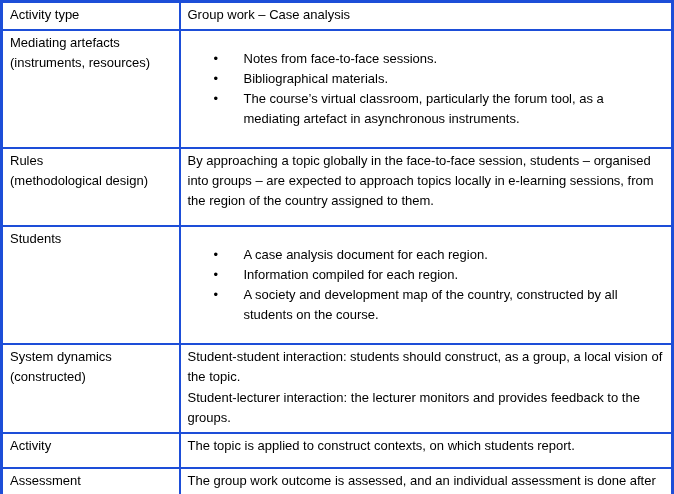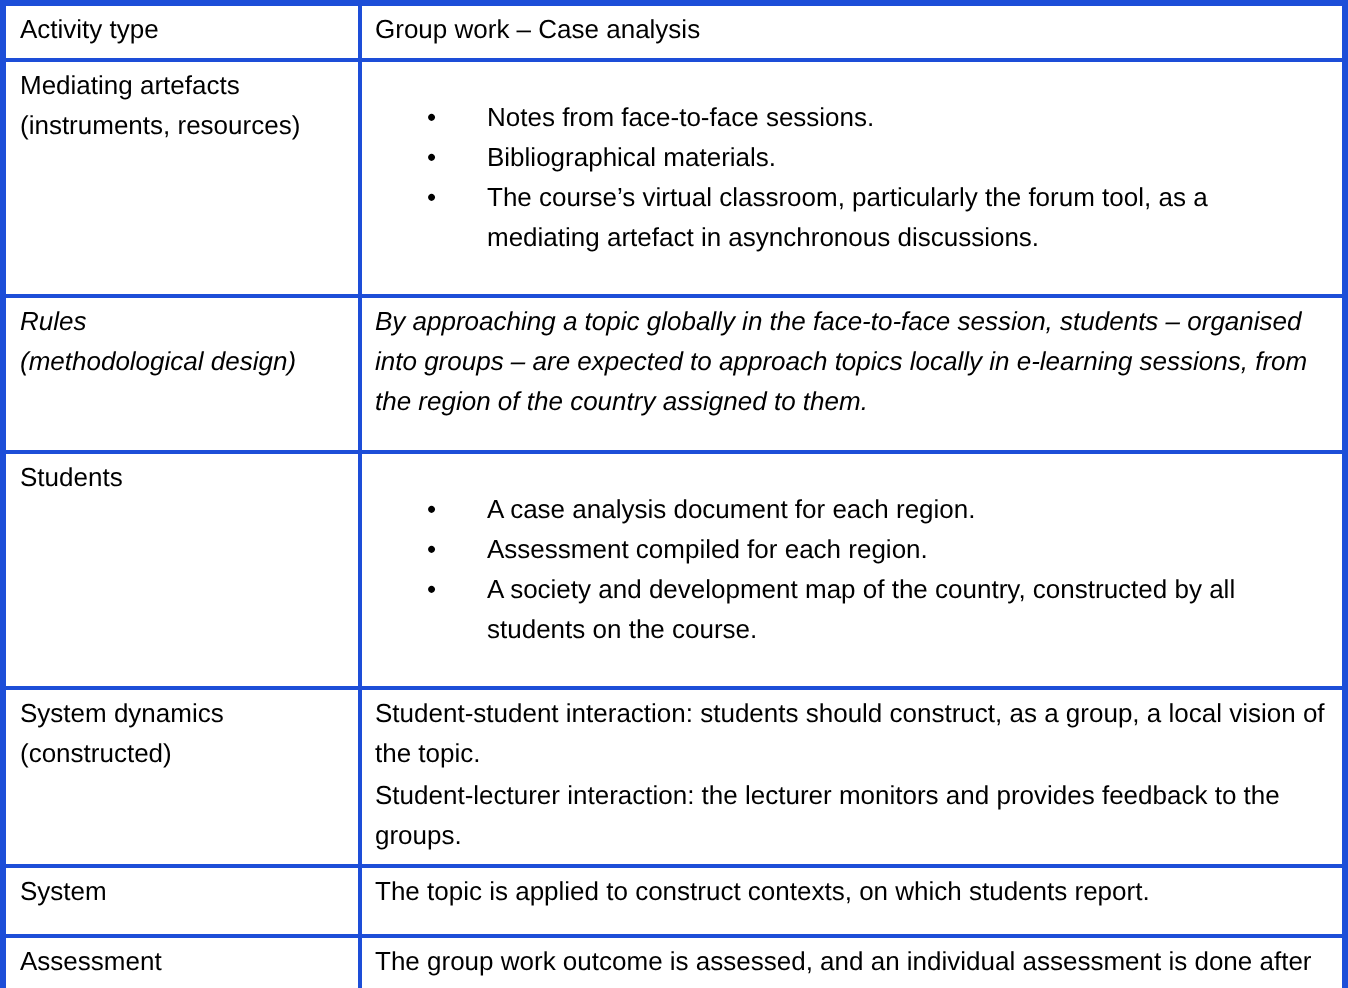--- a/index.html
+++ b/index.html
@@ -30,21 +30,21 @@
   
   .activity-table tr td:first-child { border-left-width: 3px; }
   .activity-table tr td:last-child  { border-right-width: 3px; }
   .activity-table tr:first-child td { border-top-width: 3px; }
   .activity-table tr:last-child td  { border-bottom-width: 4px; }
 
   .r1 td { height: 22px; }
   .r2 td { height: 24px; }
   .r3 td { height: 24px; }
   .r4 td { height: 88px; }
-  .r5 td { height: 72px; font-style: italic; }
+  .r5 td { height: 72px; }
   .r6 td { height: 83px; }
   .r7 td { height: 83px; }
   .r8 td { height: 29px; }
   .r9 td { height: 44px; }
 
   .lab div { white-space: nowrap; }
 
   ul.bullets {
     list-style: none;
     margin: 16px;
@@ -85,21 +85,21 @@
 
     <tr class="r4">
       <td class="lab">
         <div>Mediating artefacts</div>
         <div>(instruments, resources)</div>
       </td>
       <td class="val">
         <ul class="bullets">
           <li>Notes from face-to-face sessions.</li>
           <li>Bibliographical materials.</li>
-          <li>The course’s virtual classroom, particularly the forum tool, as a mediating artefact in asynchronous discussions.</li>
+          <li>The course’s virtual classroom, particularly the forum tool, as a mediating artefact in asynchronous instruments.</li>
         </ul>
       </td>
     </tr>
 
     <tr class="r5">
       <td class="lab">
         <div>Rules</div>
         <div>(methodological design)</div>
       </td>
       <td class="val">
@@ -107,40 +107,40 @@
       </td>
     </tr>
 
     <tr class="r6">
       <td class="lab">
         <div>Students</div>
       </td>
       <td class="val">
         <ul class="bullets">
           <li>A case analysis document for each region.</li>
-          <li>Assessment compiled for each region.</li>
+          <li>Information compiled for each region.</li>
           <li>A society and development map of the country, constructed by all students on the course.</li>
         </ul>
       </td>
     </tr>
 
     <tr class="r7">
       <td class="lab">
         <div>System dynamics</div>
         <div>(constructed)</div>
       </td>
       <td class="val">
         <p>Student-student interaction: students should construct, as a group, a local vision of the topic.</p>
         <p>Student-lecturer interaction: the lecturer monitors and provides feedback to the groups.</p>
       </td>
     </tr>
 
     <tr class="r8">
       <td class="lab">
-        <div>System</div>
+        <div>Activity</div>
       </td>
       <td class="val">
         <div>The topic is applied to construct contexts, on which students report.</div>
       </td>
     </tr>
 
     <tr class="r9">
       <td class="lab">
         <div>Assessment</div>
       </td>

